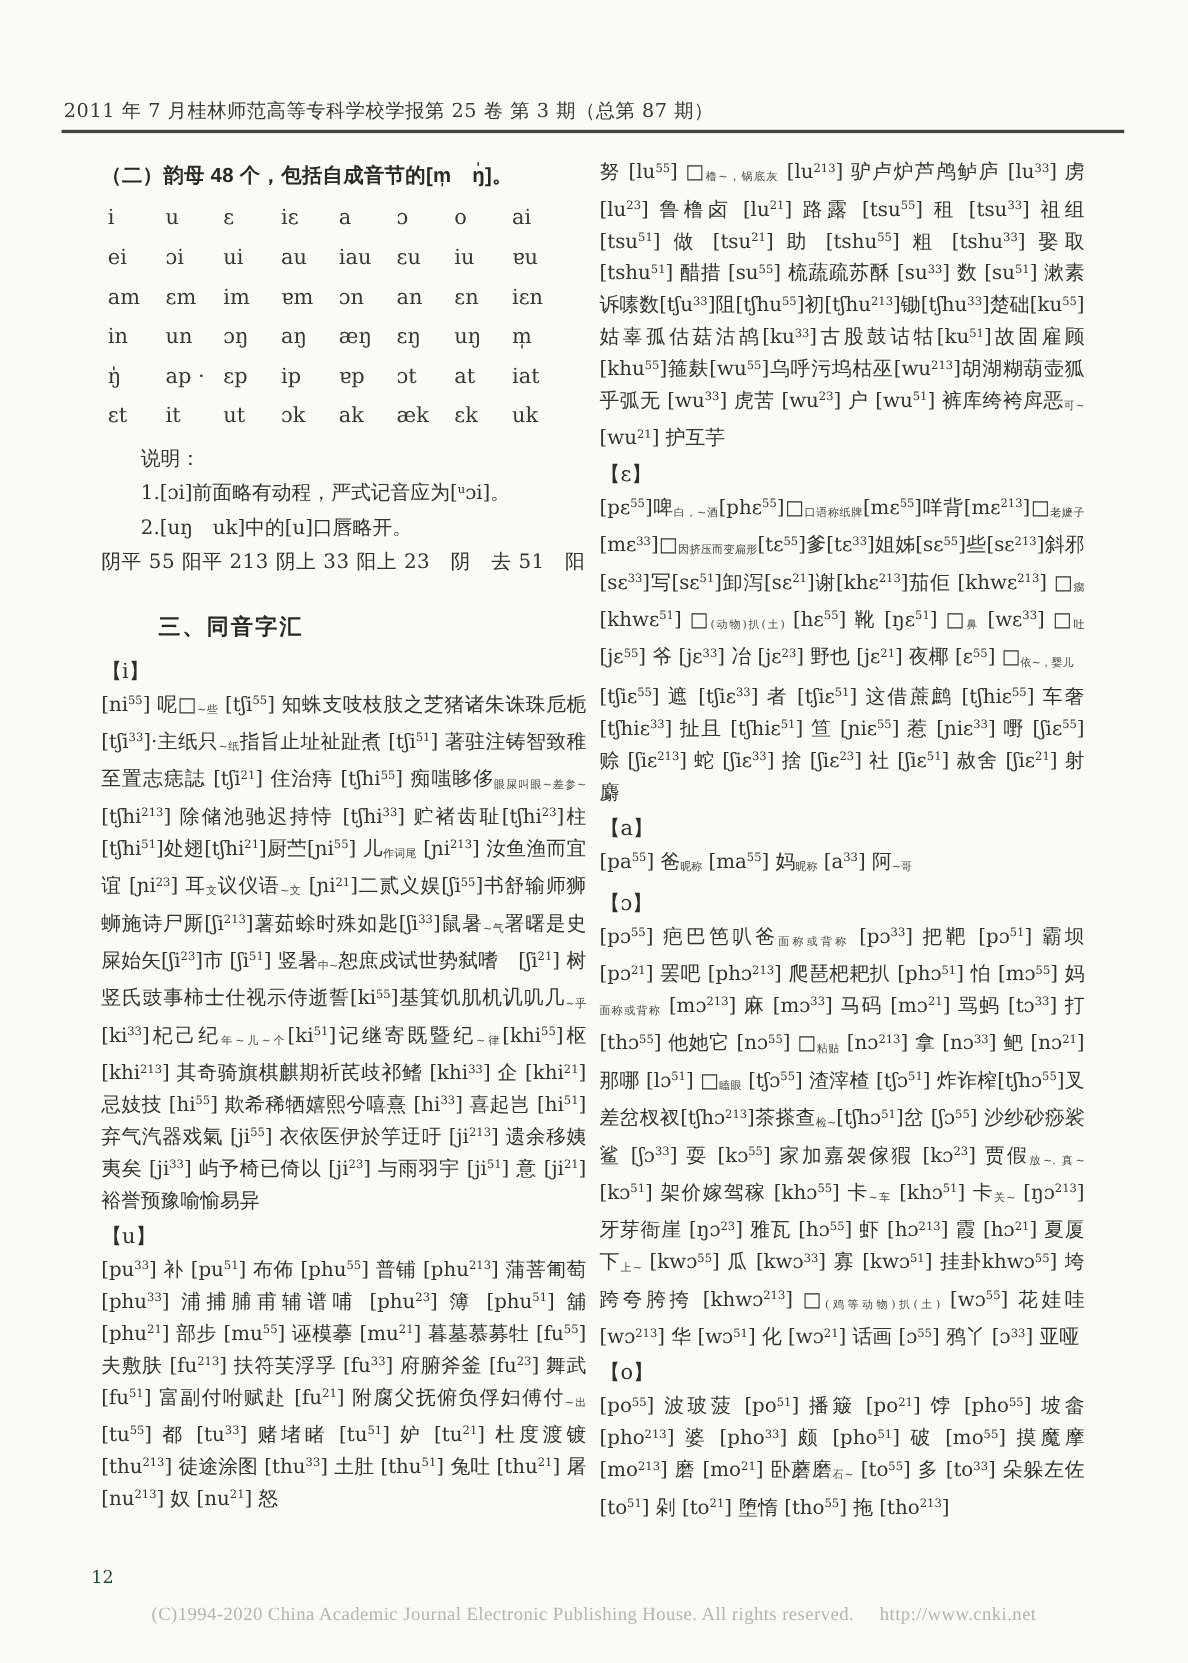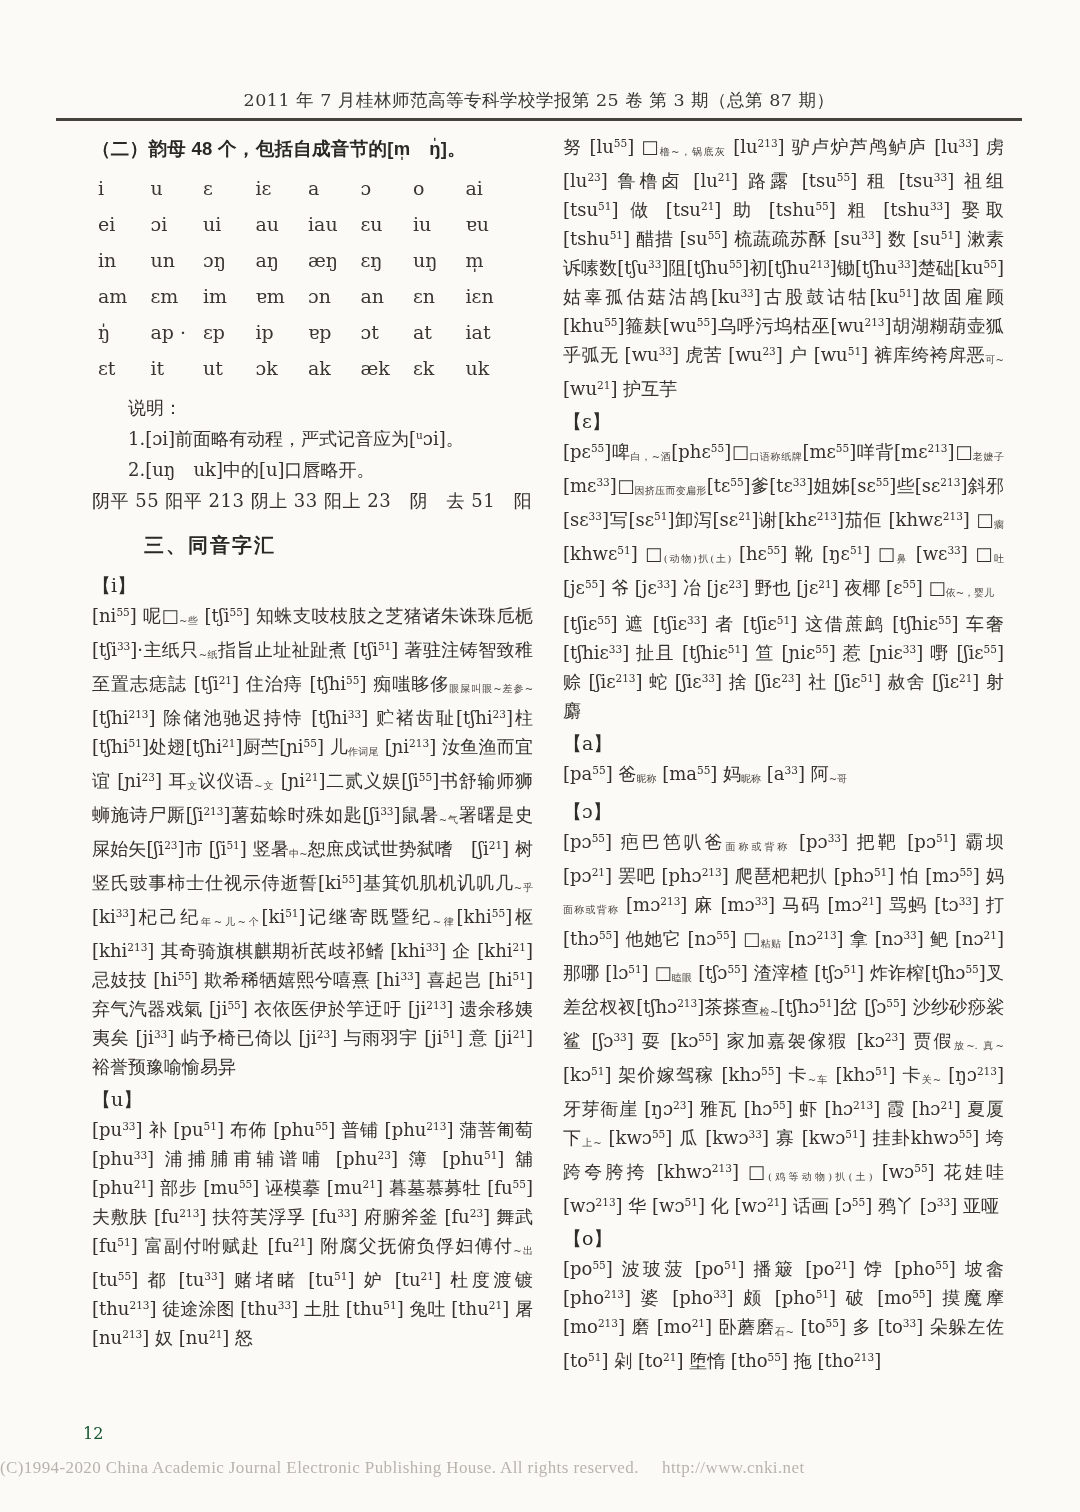--- a/index.html
+++ b/index.html
@@ -8,59 +8,59 @@
     background:#fbfaf6;
     font-family:"DejaVu Serif","Liberation Serif",serif;
     color:#35322d;
     -webkit-font-smoothing:antialiased;
   }
   .page{position:relative;width:1080px;height:1512px;overflow:hidden;}
 
   
   .header{
     position:absolute;top:88px;left:58px;width:962px;
-    display:flex;justify-content:center;align-items:baseline;
+    display:flex;justify-content:flex-start;align-items:baseline;
     font-size:17.5px;color:#3a3833;letter-spacing:.5px;
   }
   .header-rule{
     position:absolute;top:118px;left:56px;width:966px;height:0;
     border-top:3px solid #45423c;
   }
 
   
   .columns{
-    position:absolute;top:132px;left:92px;width:912px;
-    display:flex;gap:30px;
+    position:absolute;top:142px;left:92px;width:912px;
+    display:flex;gap:12px;
   }
   .col{width:441px;font-size:18px;line-height:29px;text-align:justify;text-justify:inter-ideograph;}
 
   .hei{font-family:"Liberation Sans","DejaVu Sans",sans-serif;font-weight:bold;color:#2b2925;}
   .finals-heading{font-size:18.5px;line-height:34px;letter-spacing:.3px;}
 
   .finals-table{margin:4px 0 6px 6px;width:420px;}
   .frow{display:grid;grid-template-columns:repeat(8,1fr);height:36px;align-items:center;font-size:19px;color:#3a3731;}
   .fcell{text-align:left;}
 
   .note-title{text-indent:2em;line-height:31px;}
   .note-line{text-indent:2em;line-height:31px;}
   .tones-heading{text-indent:1em;font-size:18.5px;line-height:33px;}
   .tone-line{line-height:31px;letter-spacing:.5px;}
 
-  .section-heading{font-size:20px;line-height:30px;margin:14px 0 10px 0;text-indent:2.6em;letter-spacing:2px;}
+  .section-heading{font-size:20px;line-height:30px;margin:29px 0 10px 0;text-indent:2.6em;letter-spacing:2px;}
 
   .hp-title{font-size:19px;line-height:31px;margin-top:3px;color:#2f2d29;}
   .hp-text{margin:0 0 2px 0;}
 
   sup{font-size:10.5px;line-height:0;vertical-align:6px;letter-spacing:0;}
   .ann{font-size:10px;letter-spacing:0;vertical-align:-2px;color:#4a463f;}
 
   
   .page-number{position:absolute;left:83px;top:1424px;font-size:16px;color:#14532d;}
   .copyright{
-    position:absolute;left:0;top:1458px;width:1080px;
+    position:absolute;left:0;top:1458px;width:1080px;text-align:center;
     font-size:17px;color:#b7b4ad;letter-spacing:.4px;
     font-family:"Liberation Serif","DejaVu Serif",serif;
   }
 </style>
 </head>
 <body>
 
 <div class="page">
 
   <div class="header">
@@ -89,38 +89,38 @@
             <span class="fcell">ei</span>
             <span class="fcell">ɔi</span>
             <span class="fcell">ui</span>
             <span class="fcell">au</span>
             <span class="fcell">iau</span>
             <span class="fcell">εu</span>
             <span class="fcell">iu</span>
             <span class="fcell">ɐu</span>
           </div>
           <div class="frow">
+            <span class="fcell">am</span>
+            <span class="fcell">εm</span>
+            <span class="fcell">im</span>
+            <span class="fcell">ɐm</span>
+            <span class="fcell">ɔn</span>
+            <span class="fcell">an</span>
+            <span class="fcell">εn</span>
+            <span class="fcell">iεn</span>
+          </div>
+          <div class="frow">
             <span class="fcell">in</span>
             <span class="fcell">un</span>
             <span class="fcell">ɔŋ</span>
             <span class="fcell">aŋ</span>
             <span class="fcell">æŋ</span>
             <span class="fcell">εŋ</span>
             <span class="fcell">uŋ</span>
             <span class="fcell">m̩</span>
-          </div>
-          <div class="frow">
-            <span class="fcell">am</span>
-            <span class="fcell">εm</span>
-            <span class="fcell">im</span>
-            <span class="fcell">ɐm</span>
-            <span class="fcell">ɔn</span>
-            <span class="fcell">an</span>
-            <span class="fcell">εn</span>
-            <span class="fcell">iεn</span>
           </div>
           <div class="frow">
             <span class="fcell">ŋ̍</span>
             <span class="fcell">ap ·</span>
             <span class="fcell">εp</span>
             <span class="fcell">ip</span>
             <span class="fcell">ɐp</span>
             <span class="fcell">ɔt</span>
             <span class="fcell">at</span>
             <span class="fcell">iat</span>

